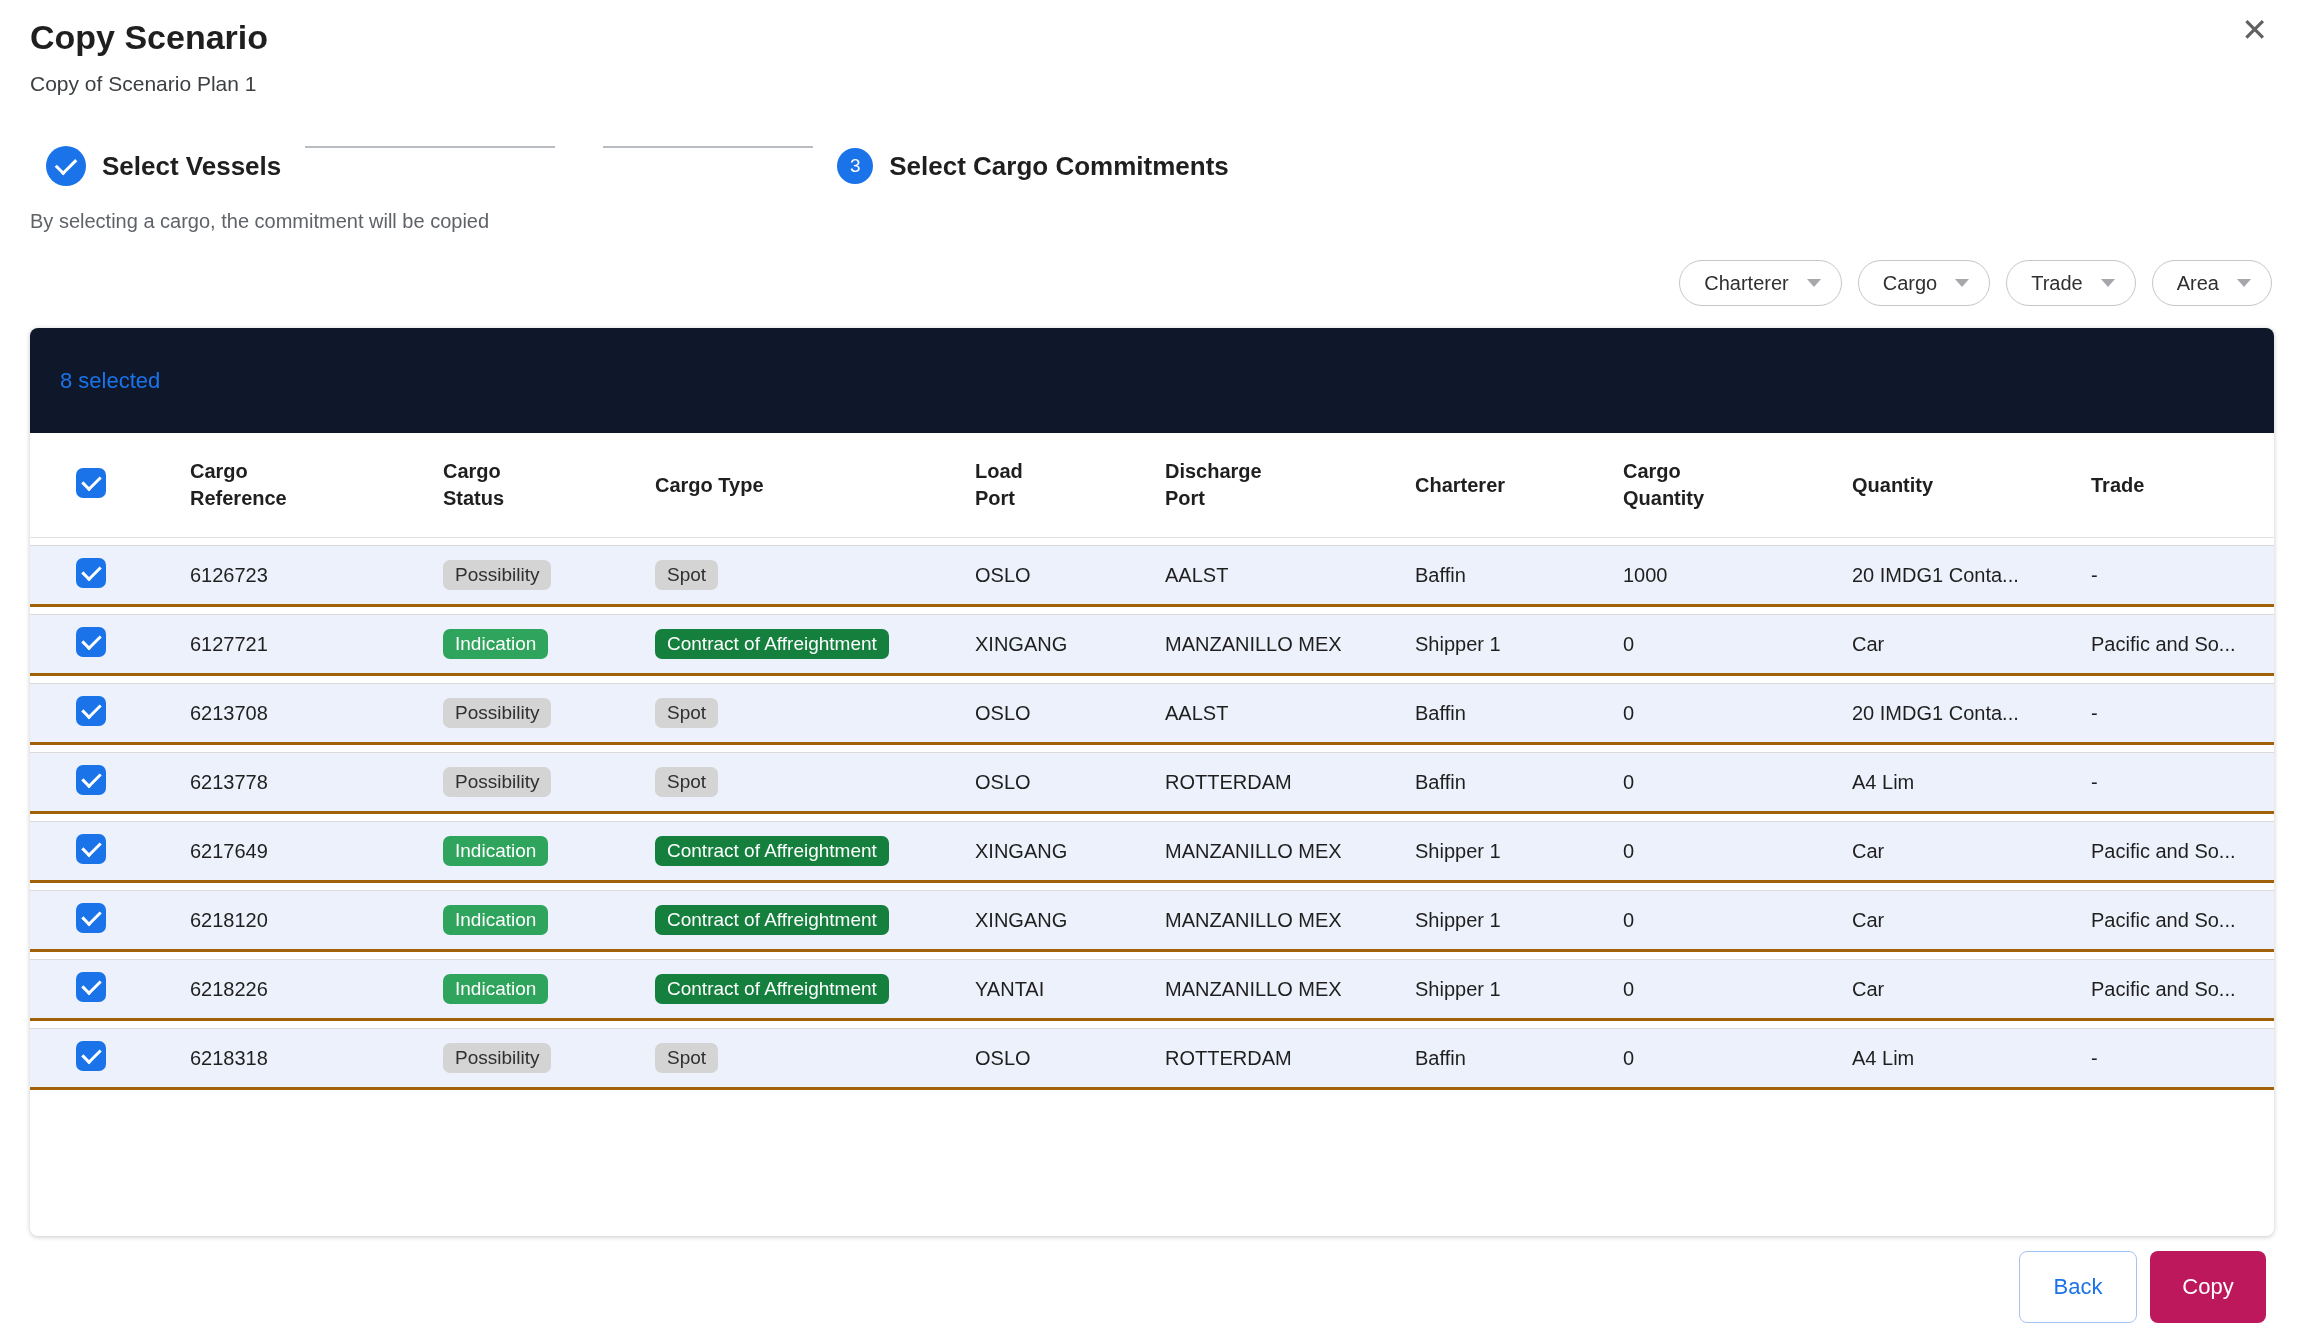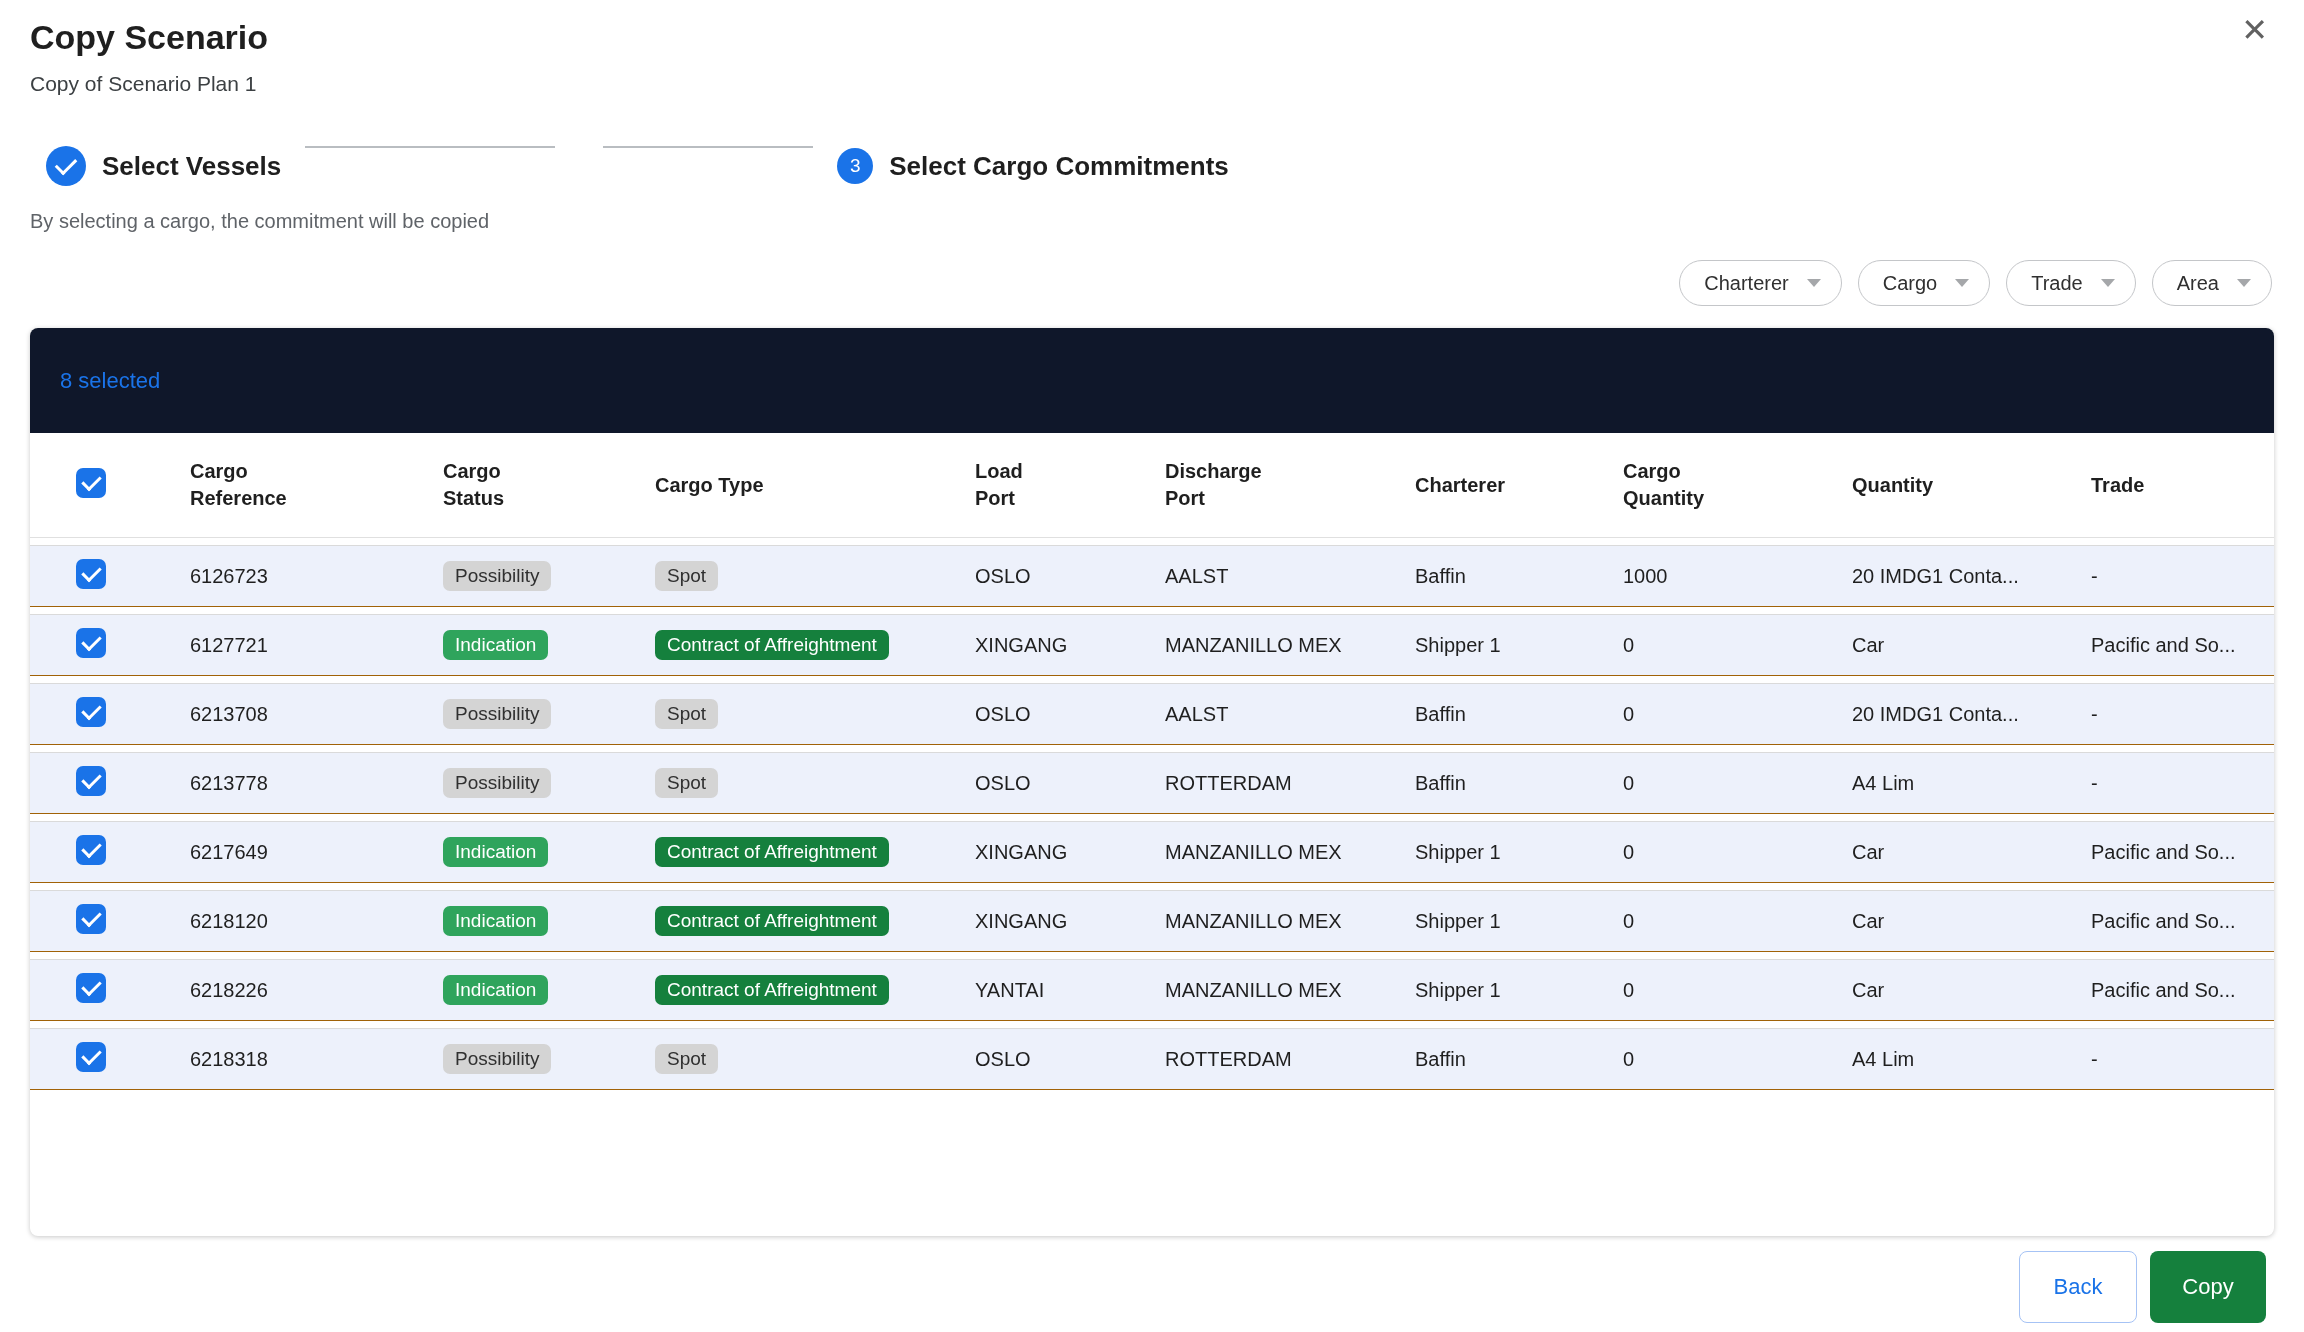--- a/index.html
+++ b/index.html
@@ -39,39 +39,39 @@
     border-radius:8px; box-shadow:0 1px 5px rgba(0,0,0,0.22); }
   .banner { height:105px; background:#0f172a; border-radius:8px 8px 0 0;
     display:flex; align-items:center; padding-left:30px; }
   .banner-text { font-size:22px; color:#1a73e8; }
 
   .grid { display:grid; grid-template-columns:114px 253px 212px 320px 190px 250px 208px 229px 239px 1fr;
     padding-left:46px; align-items:center; }
   .thead { height:105px; background:#fff; border-bottom:1px solid #e0e0e0; }
   .th { font-size:20px; font-weight:700; line-height:27px; color:#1f1f1f; padding-right:10px; }
   .trow { height:62px; margin:7px 0; background:#edf1fb; border-top:1px solid #dadada;
-    border-bottom:1px solid #a16207; }
+    border-bottom:3px solid #a16207; }
   .cell { font-size:20px; color:#1f1f1f; white-space:nowrap; overflow:hidden; padding-right:10px; }
 
   .checkbox { display:inline-block; width:30px; height:30px; background:#1a73e8; border-radius:7px;
     position:relative; cursor:pointer; }
   .checkbox::after { content:""; position:absolute; left:10px; top:4px; width:8px; height:15px;
     border:solid #fff; border-width:0 3.5px 3.5px 0; transform:rotate(45deg); }
 
   .badge { display:inline-block; font-size:19px; padding:4px 12px; border-radius:7px; white-space:nowrap; }
   .badge.v-gray { background:#d4d4d4; color:#303030; }
   .badge.v-green { background:#2fa45c; color:#ffffff; }
   .badge.v-greendark { background:#15803d; color:#ffffff; }
 
   
   .btn { position:absolute; top:1251px; height:72px; border-radius:8px; font-size:22px;
     display:flex; align-items:center; justify-content:center; cursor:pointer;
     font-family:"Liberation Sans", sans-serif; }
   .btn-back { left:2019px; width:118px; background:#fff; border:1.5px solid #a6c3f5; color:#1a73e8; }
-  .btn-copy { left:2150px; width:116px; background:#15803d; border:none; color:#ffffff; }
+  .btn-copy { left:2150px; width:116px; background:#be185d; border:none; color:#ffffff; }
 </style>
 </head>
 <body>
 
 <div class="dlg-title">Copy Scenario</div>
 <div class="dlg-subtitle">Copy of Scenario Plan 1</div>
 <div class="close-btn">✕</div>
 
 <div class="stepper">
   <div class="step">

